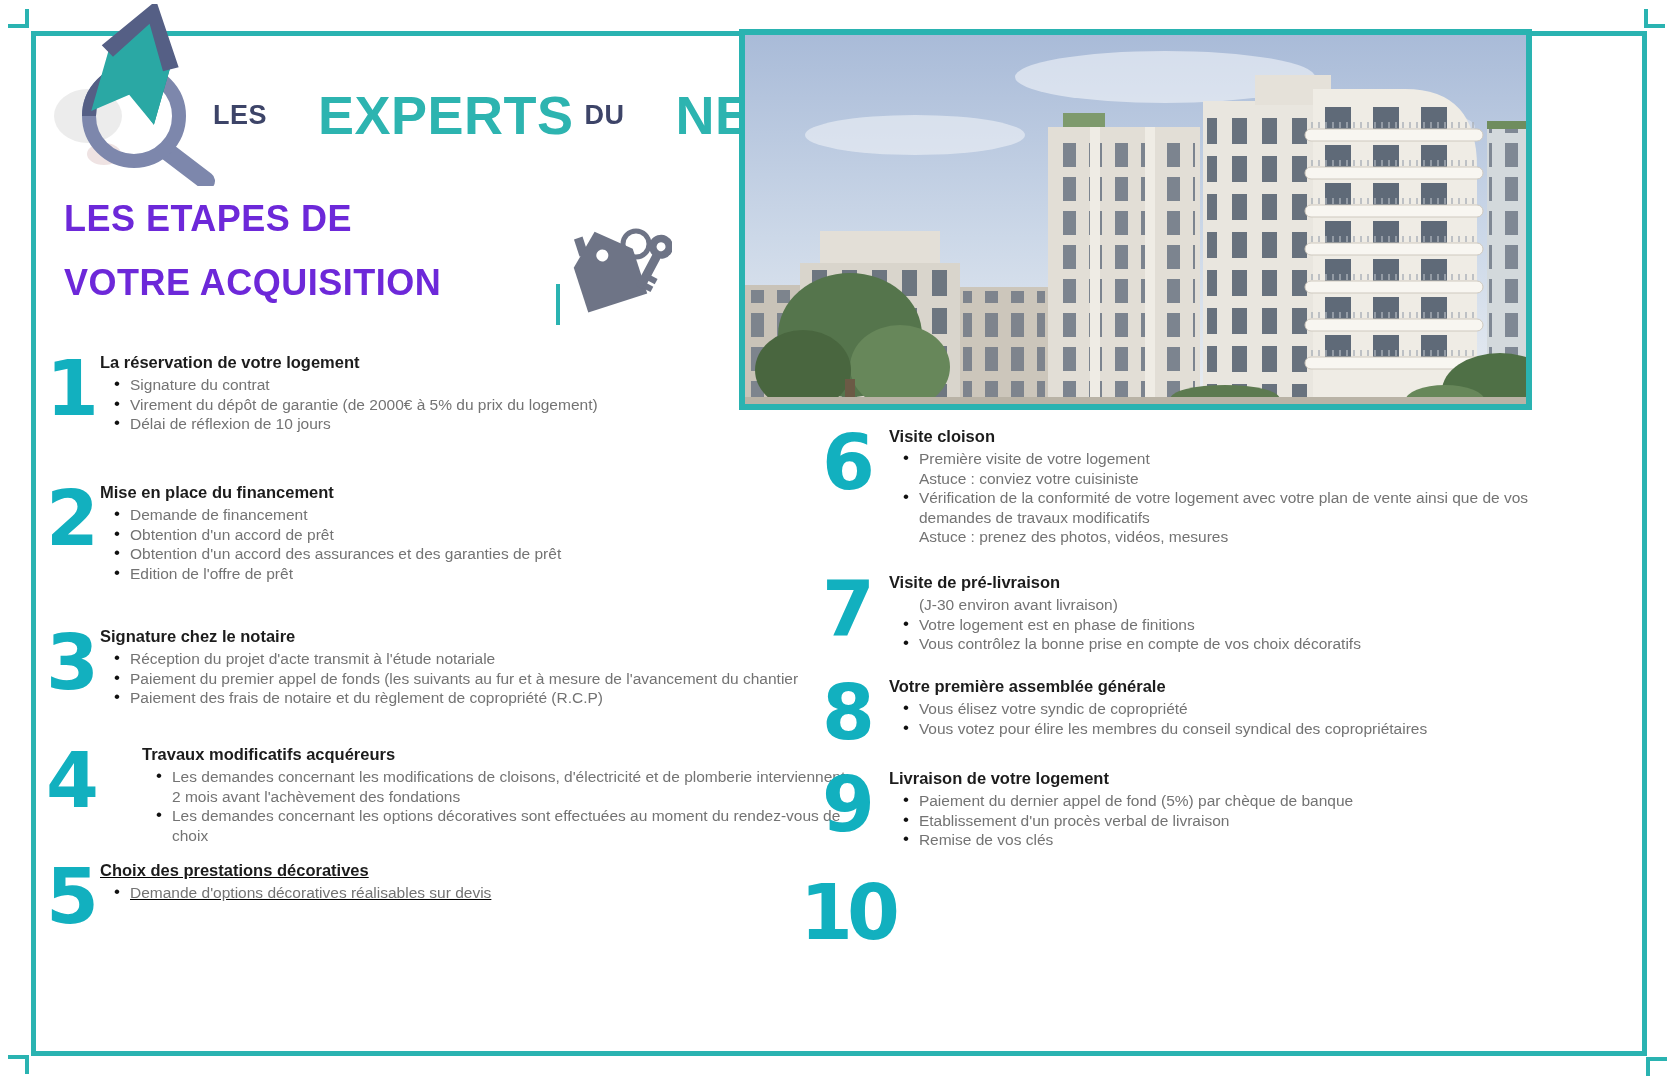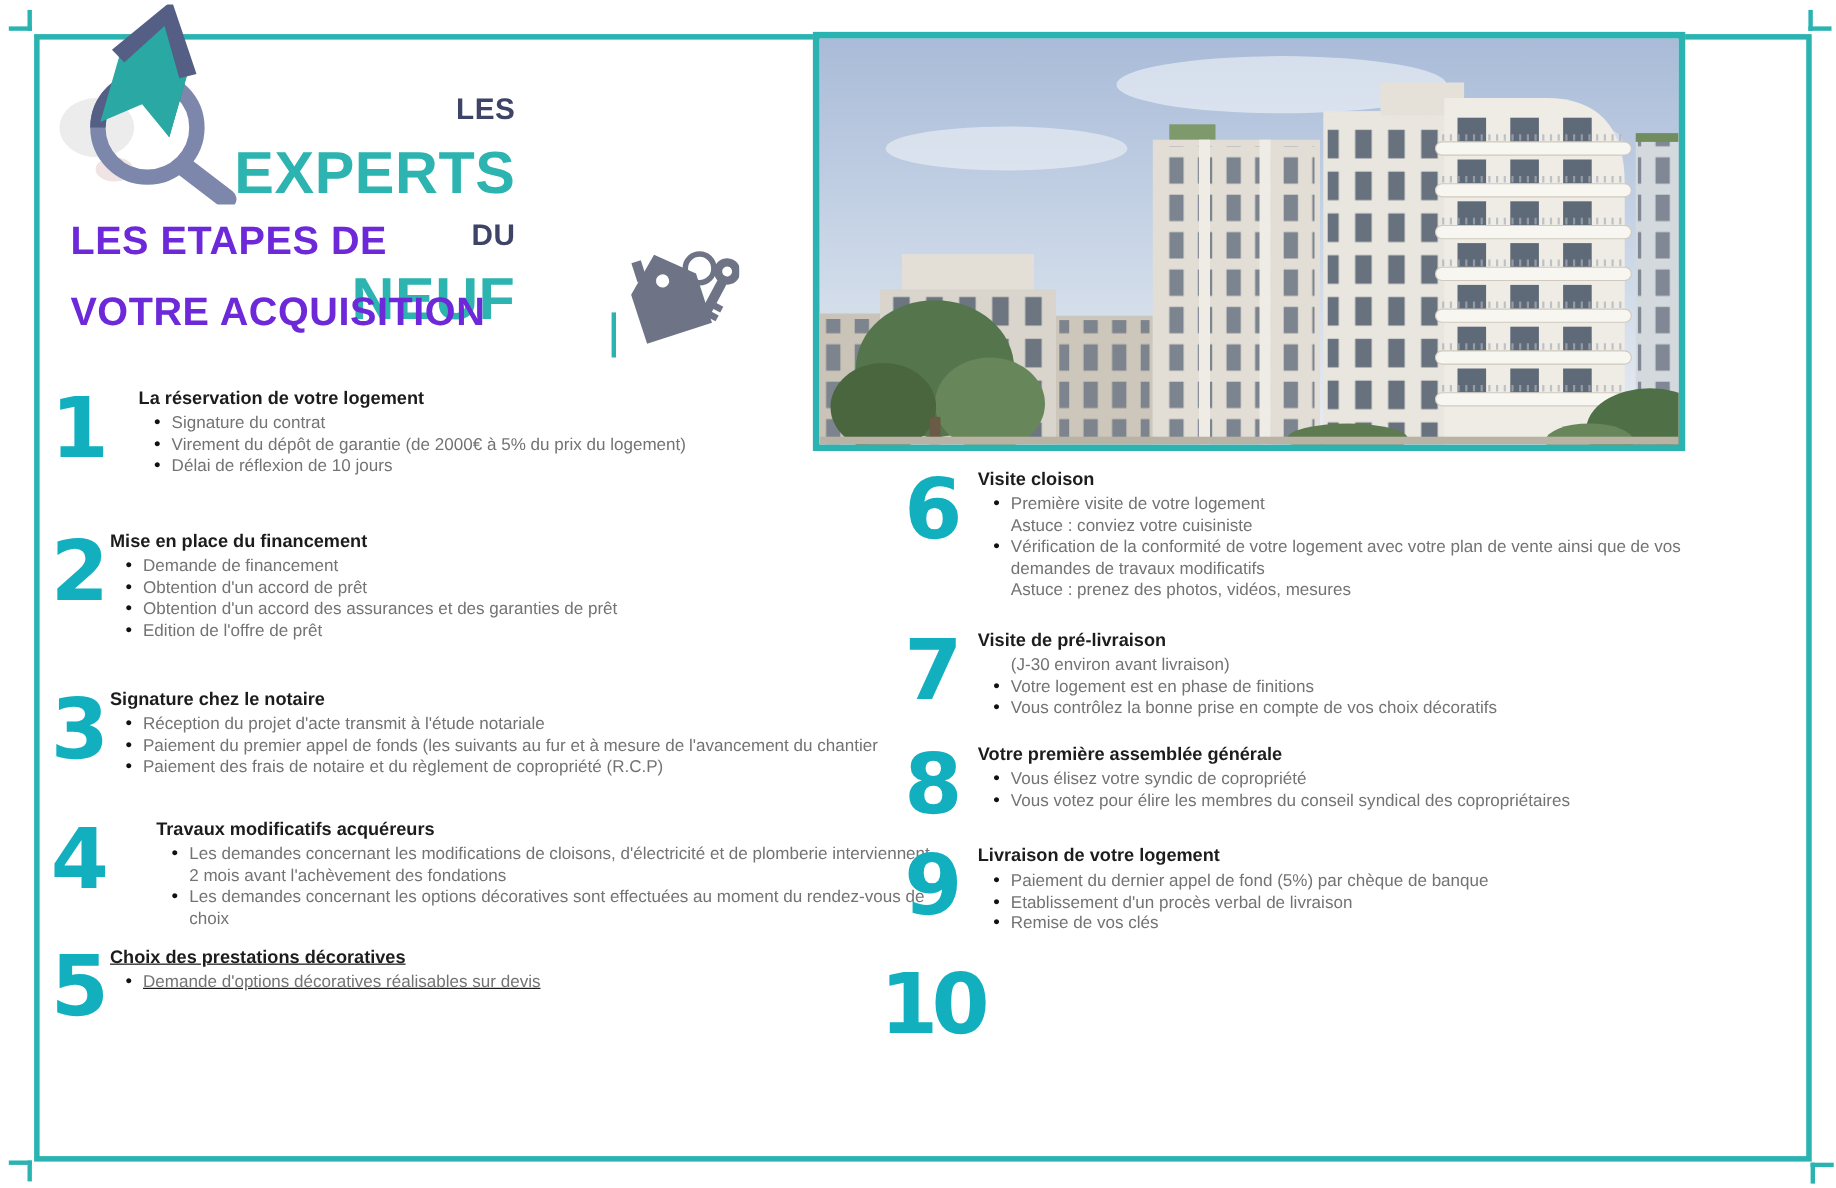--- a/index.html
+++ b/index.html
@@ -9,23 +9,23 @@
   .frame{position:absolute;left:31px;top:31px;width:1606px;height:1015px;border:5px solid #2ab3b1;}
   .corner{position:absolute;width:17px;height:15px;}
   .corner.tl{left:8px;top:9px;border-right:4px solid #2ab3b1;border-bottom:4px solid #2ab3b1;}
   .corner.tr{left:1644px;top:9px;border-left:4px solid #2ab3b1;border-bottom:4px solid #2ab3b1;}
   .corner.bl{left:8px;top:1055px;border-right:4px solid #2ab3b1;border-top:4px solid #2ab3b1;}
   .corner.br{left:1646px;top:1057px;border-left:4px solid #2ab3b1;border-top:4px solid #2ab3b1;}
   .cursor-bar{position:absolute;left:556px;top:284px;width:4px;height:41px;background:#2ab3b1;}
 
   
   .logo{position:absolute;left:50px;top:4px;width:178px;height:182px;}
-  .brand{position:absolute;left:213px;top:84px;display:flex;align-items:flex-end;gap:11px;white-space:nowrap;flex-direction:column;}
+  .brand{position:absolute;left:213px;top:84px;display:flex;align-items:center;gap:11px;white-space:nowrap;}
   .brand .sm{font-size:27px;font-weight:700;color:#3d4468;letter-spacing:.5px;}
-  .brand .lg{font-size:54px;font-weight:700;color:#2db4b0;letter-spacing:.5px;}
+  .brand .lg{font-size:54px;font-weight:700;color:#2db4b0;letter-spacing:.5px;margin-left:40px;}
 
   
   .title{position:absolute;left:64px;top:187px;color:#6d28d9;font-weight:800;font-size:36px;line-height:64px;letter-spacing:.5px;}
   .keys{position:absolute;left:560px;top:215px;width:112px;height:105px;}
 
   
   .photo{position:absolute;left:739px;top:29px;width:781px;height:369px;border:6px solid #2ab3b1;background:#cdd8e6;}
   .photo svg{display:block;}
 
   
@@ -198,21 +198,21 @@
       <rect x="100" y="344" width="10" height="25" fill="#6b5a45"></rect>
       <ellipse cx="480" cy="364" rx="55" ry="14" fill="#5d7a50"></ellipse>
       <ellipse cx="755" cy="356" rx="58" ry="38" fill="#4f7046"></ellipse>
       <ellipse cx="700" cy="366" rx="40" ry="16" fill="#67875a"></ellipse>
       <rect x="0" y="362" width="781" height="7" fill="#b9b3a6"></rect>
     </svg>
   </div>
 
   <div class="step col-l" style="left:45px;top:352px;">
     <div class="num">1</div>
-    <div class="content" style="width:705px;margin-left:26px;">
+    <div class="content" style="width:705px;">
       <div class="h">La réservation de votre logement</div>
       <ul class="items">
         <li class="b">Signature du contrat</li>
         <li class="b">Virement du dépôt de garantie (de 2000€ à 5% du prix du logement)</li>
         <li class="b">Délai de réflexion de 10 jours</li>
       </ul>
     </div>
   </div>
 
   <div class="step col-l" style="left:45px;top:482px;">

